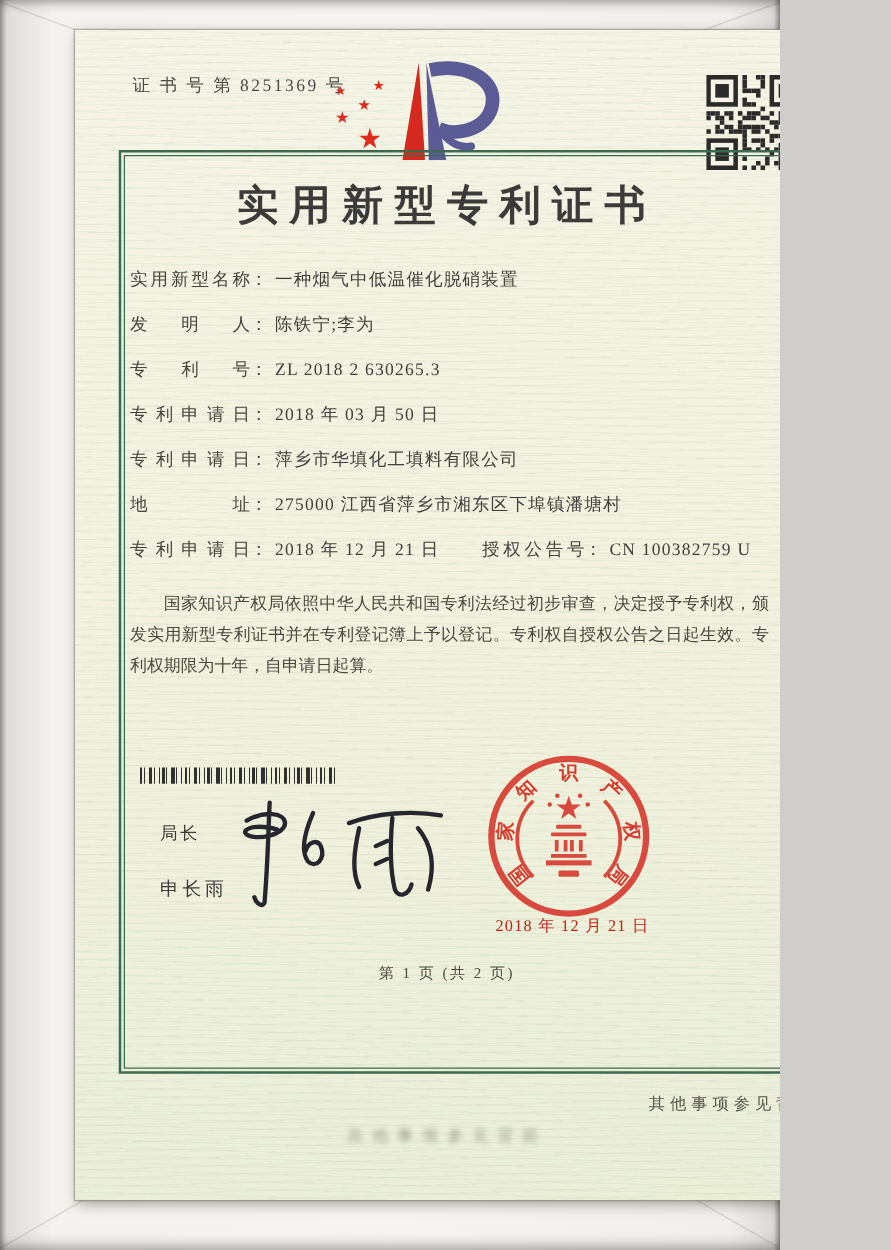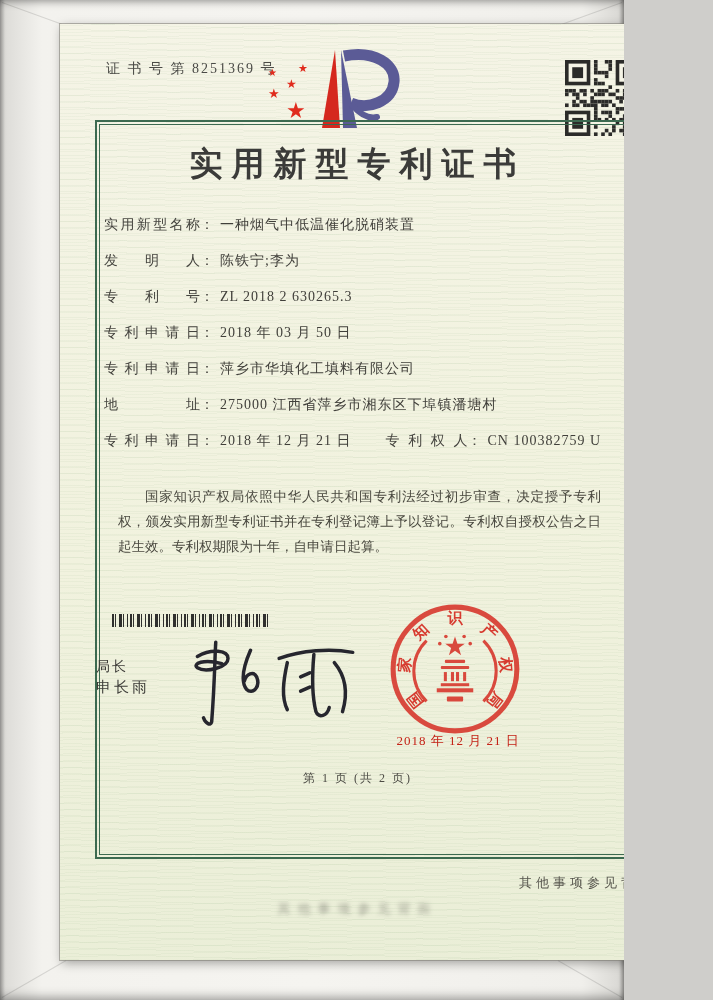--- a/index.html
+++ b/index.html
@@ -51,33 +51,33 @@
   
   .fields{position:absolute;left:44px;right:38px;top:190px;font-size:14px;}
   .frow{margin-bottom:15px;line-height:21px;white-space:nowrap;}
   .flabel{display:inline-block;width:96px;text-align:justify;text-align-last:justify;color:#45443f;vertical-align:top;}
   .fcolon{display:inline-block;color:#45443f;}
   .fvalue{margin-left:6px;letter-spacing:1px;color:#403f3a;}
   .grant-no{margin-left:34px;}
   .grant-no .flabel{width:82px;}
   
   .paras{position:absolute;left:44px;right:40px;top:446px;font-size:13.5px;line-height:25px;color:#49483f;text-align:justify;}
-  .paras p{margin:14px;text-indent:2em;}
+  .paras p{margin:0;text-indent:2em;}
   
   .barcode{
     position:absolute;left:52px;top:590px;width:158px;height:13px;
     background:repeating-linear-gradient(90deg,
       #30302e 0 2px,rgba(0,0,0,0) 2px 3px,
       #30302e 3px 4px,rgba(0,0,0,0) 4px 7px,
       #30302e 7px 10px,rgba(0,0,0,0) 10px 11px,
       #30302e 11px 12px,rgba(0,0,0,0) 12px 15px,
       #30302e 15px 16px,rgba(0,0,0,0) 16px 18px);
   }
-  .director{position:absolute;left:36px;top:634px;font-size:14px;color:#3c3b37;letter-spacing:2px;}
-  .director .name{margin-top:2px;font-size:15px;letter-spacing:3px;}
+  .director{position:absolute;left:68px;top:634px;font-size:14px;color:#3c3b37;letter-spacing:2px;}
+  .director .name{margin-top:26px;font-size:15px;letter-spacing:3px;}
   .signature{position:absolute;left:118px;top:612px;width:190px;height:92px;}
   .signature path{stroke:#26262e;stroke-width:3.4;fill:none;stroke-linecap:round;}
   .seal{position:absolute;left:324px;top:574px;width:142px;height:142px;opacity:.9;}
   .seal svg{width:100%;height:100%;}
   .seal-char{font-size:15px;font-weight:700;fill:var(--seal-red);font-family:"Liberation Serif",serif;}
   .seal-date{position:absolute;left:318px;top:708px;width:160px;text-align:center;font-size:13px;color:#c42317;letter-spacing:1px;white-space:nowrap;}
   .page-info{position:absolute;left:0;right:0;top:714px;text-align:center;font-size:12px;color:#4c4b45;letter-spacing:2px;margin-top:32px;}
   .back-note{position:absolute;left:0;right:0;top:850px;text-align:right;font-size:13px;letter-spacing:4px;color:#55544c;}
   .show-through{
     position:absolute;left:0;right:0;top:876px;text-align:center;
@@ -268,21 +268,21 @@
       <div class="frow">
         <span class="flabel">专利申请日</span><span class="fcolon">：</span><span class="fvalue">2018 年 03 月 50 日</span>
       </div>
       <div class="frow">
         <span class="flabel">专利申请日</span><span class="fcolon">：</span><span class="fvalue">萍乡市华填化工填料有限公司</span>
       </div>
       <div class="frow">
         <span class="flabel">地址</span><span class="fcolon">：</span><span class="fvalue">275000 江西省萍乡市湘东区下埠镇潘塘村</span>
       </div>
       <div class="frow">
-        <span class="flabel">专利申请日</span><span class="fcolon">：</span><span class="fvalue">2018 年 12 月 21 日</span><span class="grant-no"><span class="flabel">专利权人</span><span class="fcolon">：</span><span class="fvalue">CN 100382759 U</span></span>
+        <span class="flabel">专利申请日</span><span class="fcolon">：</span><span class="fvalue">2018 年 12 月 21 日</span><span class="grant-no"><span class="flabel">授权公告号</span><span class="fcolon">：</span><span class="fvalue">CN 100382759 U</span></span>
       </div>
     </div>
 
     <div class="paras">
       <p>国家知识产权局依照中华人民共和国专利法经过初步审查，决定授予专利权，颁发实用新型专利证书并在专利登记簿上予以登记。专利权自授权公告之日起生效。专利权期限为十年，自申请日起算。</p>
     </div>
 
     <div class="barcode"></div>
 
     <div class="director">

